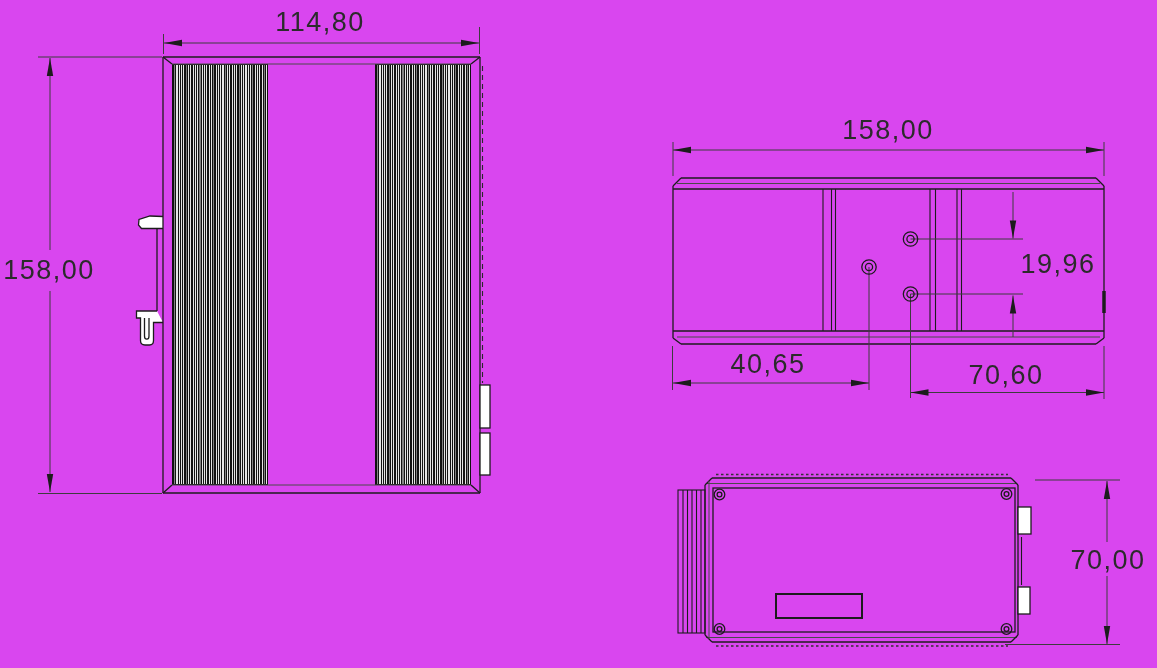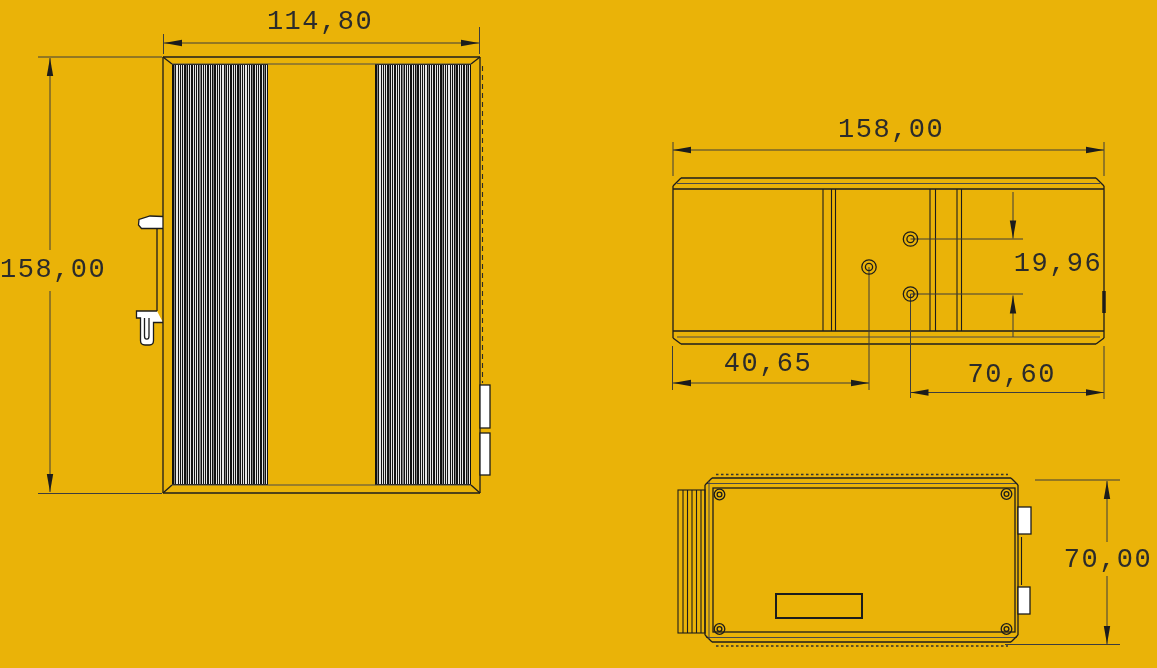--- a/index.html
+++ b/index.html
@@ -1,18 +1,18 @@
 <!DOCTYPE html>
 <html><head>
 <meta charset="utf-8">
 <style>
   html,body{margin:0;padding:0;background:#fff;}
   #canvas{
-    position:relative;width:1157px;height:668px;background:#eab308;overflow:hidden;
-    font-family:Liberation Mono, monospace;
+    position:relative;width:1157px;height:668px;background:#d946ef;overflow:hidden;
+    font-family:Liberation Sans, sans-serif;
   }
   #canvas svg{position:absolute;left:0;top:0;}
   .fins{
     position:absolute;
     background:
       repeating-linear-gradient(90deg, rgba(10,10,10,.45) 0 2px, rgba(0,0,0,0) 2px 13px),
       repeating-linear-gradient(90deg, #141414 0 1.15px, #e6e6e6 1.15px 2.3px);
     border:1px solid #111;
     box-sizing:border-box;
   }
@@ -25,21 +25,21 @@
     color:#2b2b2b;
     text-align:center;
     white-space:nowrap;
     line-height:1.05;
   }
   .lbl-front-width{left:250px;top:8px;width:140px;}
   .lbl-front-height{left:0px;top:256px;width:98px;}
   .lbl-top-width{left:838px;top:116px;width:100px;}
   .lbl-hole-spacing{left:1010px;top:250px;width:96px;}
   .lbl-hole-left{left:718px;top:350px;width:100px;}
-  .lbl-hole-right{left:956px;top:361px;width:100px;text-align:right;}
+  .lbl-hole-right{left:956px;top:361px;width:100px;}
   .lbl-side-height{left:1060px;top:546px;width:96px;}
 </style>
 </head>
 <body>
 
 <div id="canvas">
 
   <div class="fins fins-front-left"></div>
   <div class="fins fins-front-right"></div>
 

